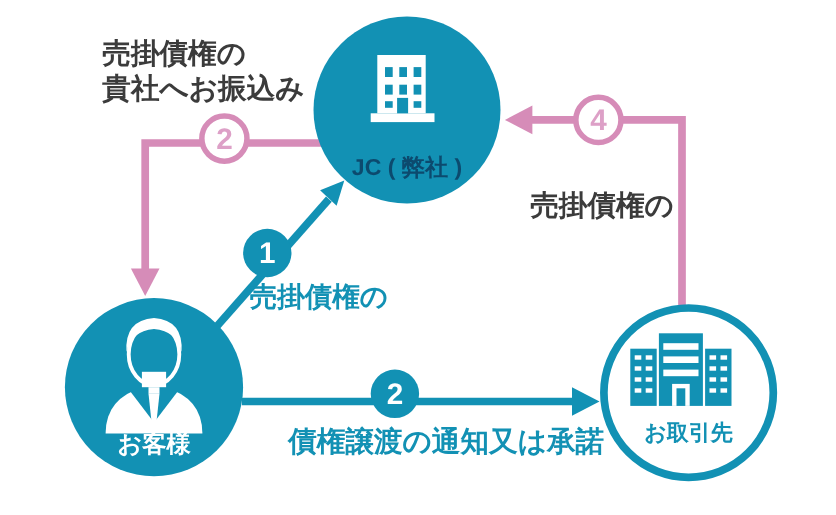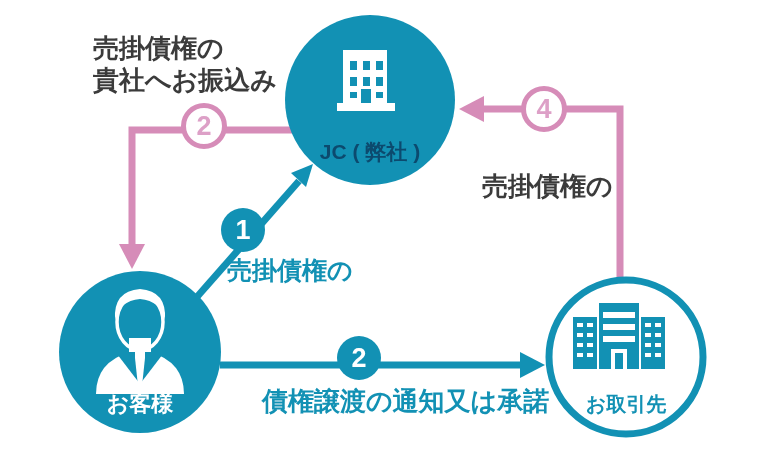--- a/index.html
+++ b/index.html
@@ -19,21 +19,21 @@
   .badge-teal { width:44px; height:44px; background:var(--teal); color:#ffffff; font-size:27px; }
   .badge-pink { width:46px; height:46px; background:#ffffff; border:5px solid var(--pink);
                 color:var(--pink_digit); font-size:27px; }
   .label { position:absolute; font-weight:bold; white-space:nowrap; }
   .label-dark { color:var(--text_dark); font-size:26px; line-height:32px; }
   .label-teal { color:var(--teal); font-size:26px; line-height:32px; }
   .label-transfer { font-size:25px; line-height:31px; }
   .node-label { position:absolute; font-weight:bold; text-align:center; }
   .jc-label       { left:285px; top:138px; width:170px; color:#0c4a6e; font-size:21px; }
   .customer-label { left:70px;  top:389px; width:140px; color:#ffffff; font-size:22px; }
-  .client-label   { left:556px; top:391px; width:140px; color:var(--teal); font-size:20px; }
+  .client-label   { left:556px; top:380px; width:140px; color:var(--teal); font-size:20px; }
 </style>
 </head>
 <body>
 
 <div class="stage">
 
   <svg class="canvas" width="760" height="468" viewBox="0 0 760 468">
 
     <g>
       <polyline class="stroke-pink" points="293,130 132,130 132,247"></polyline>

